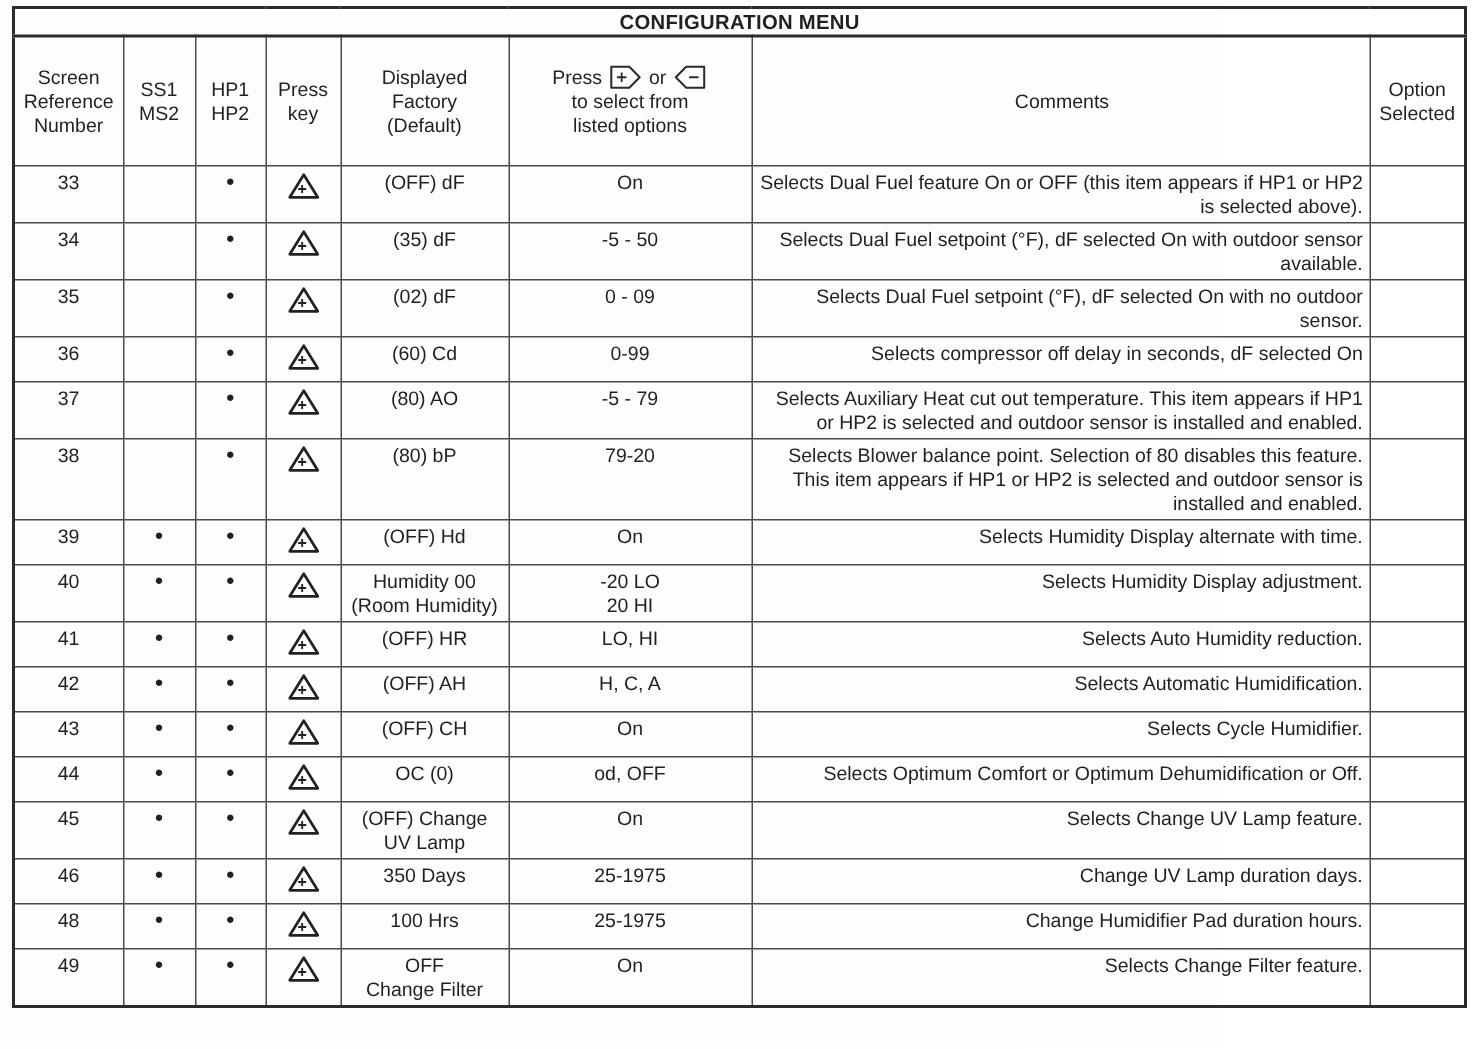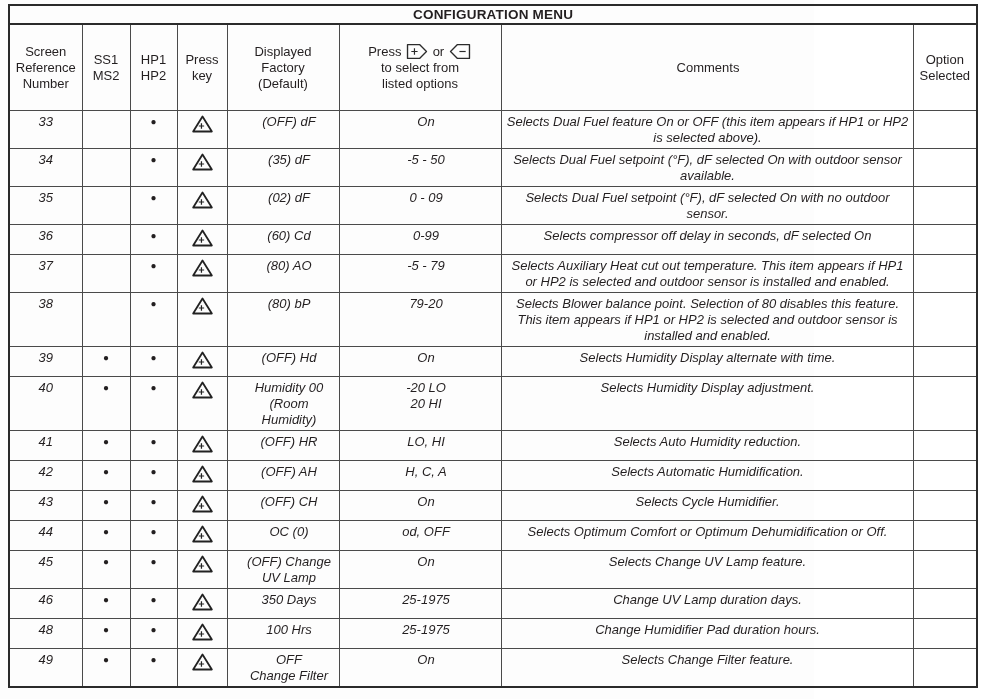--- a/index.html
+++ b/index.html
@@ -49,24 +49,24 @@
     padding: 2px 3px;
     white-space: pre-line;
   }
   tr.head-row th.h-comments { text-align: center; padding-left: 5px; }
   tbody td {
     font-size: 13px;
     line-height: 16px;
     vertical-align: top;
     padding: 3px 4px 2px 4px;
   }
-  tbody tr { height: 27px; font-style: italic; }
+  tbody tr { height: 27px; }
   td.c-num, td.c-dot, td.c-key, td.c-disp, td.c-opt { text-align: center; }
-  td.c-disp, td.c-opt { white-space: pre-line; padding-left: 16px; }
-  td.c-com { text-align: center; padding-left: 5px; }
+  td.c-disp, td.c-opt { white-space: pre-line; }
+  td.c-com { text-align: right; padding-left: 5px; }
   td.c-dot { font-size: 10px; line-height: 16px; }
   .key-icon { display: inline-block; margin-top: 0px; }
   .press-line {
     white-space: nowrap;
   }
   .press-line svg { vertical-align: -4px; margin: 0 1px; }
 </style>
 </head>
 <body>
 

